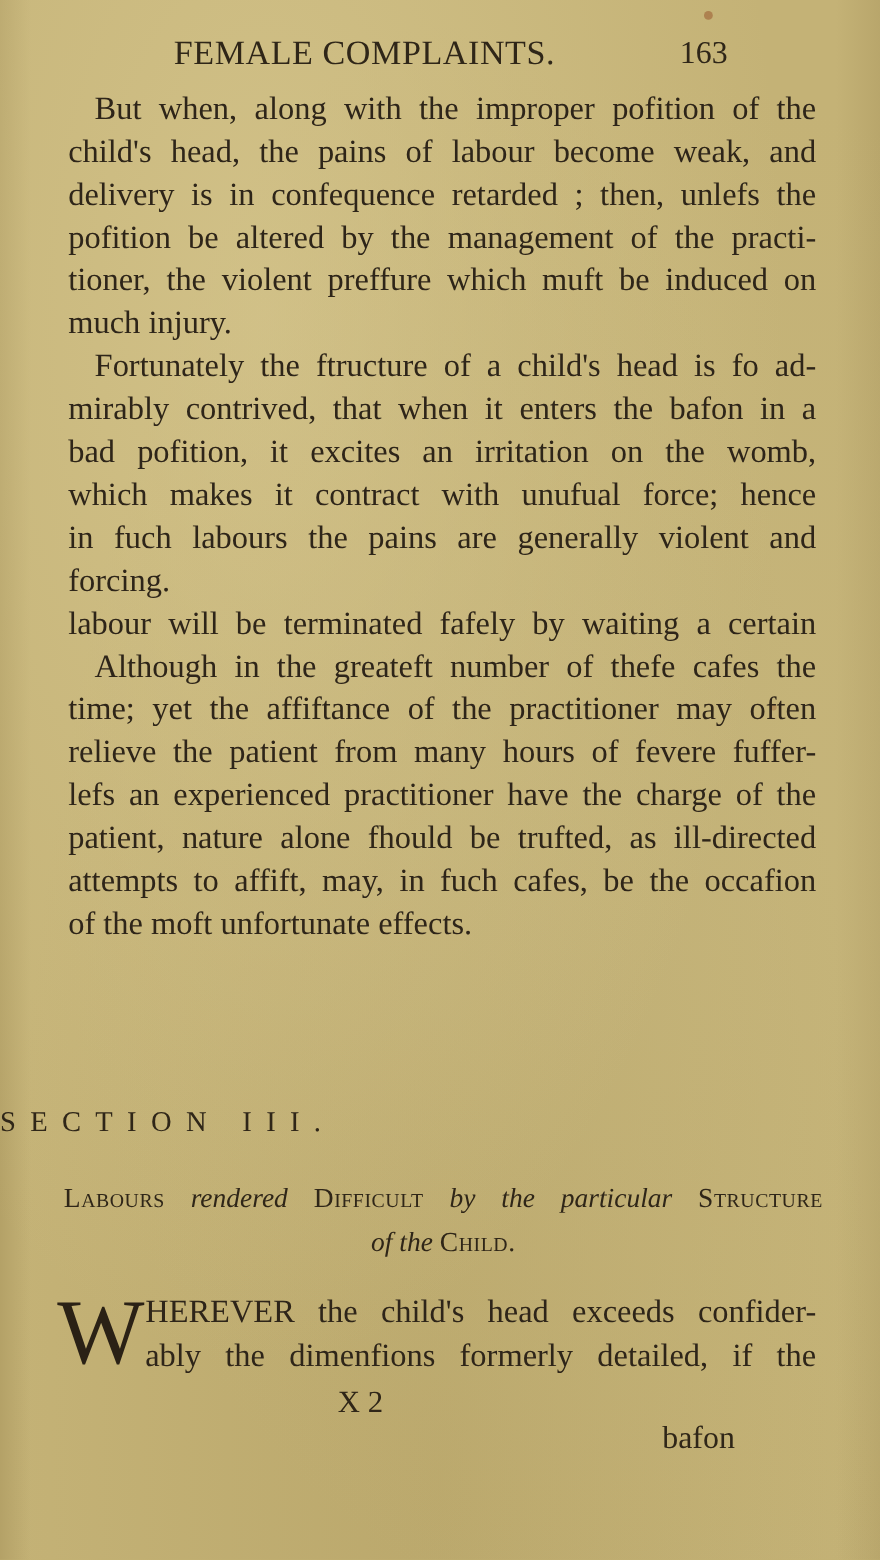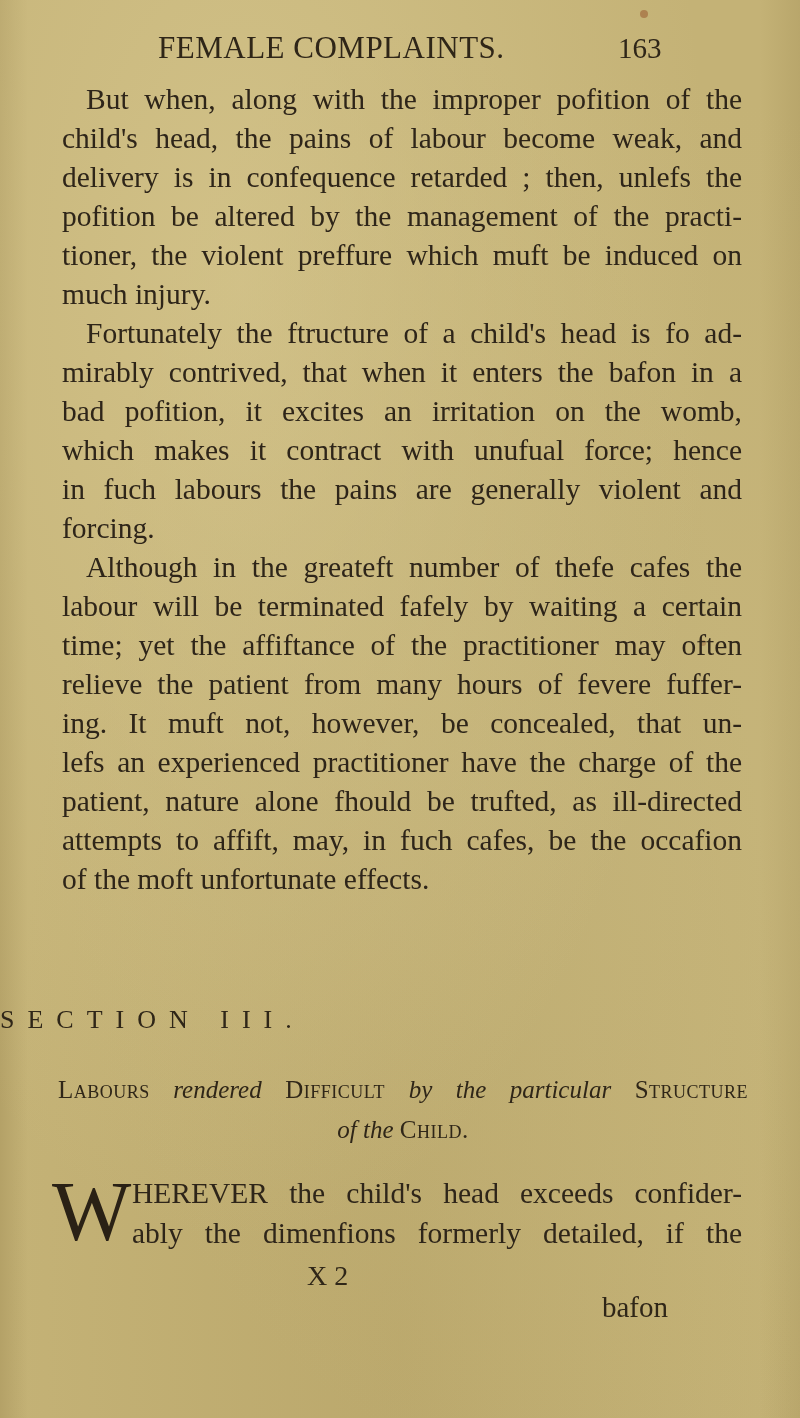--- a/index.html
+++ b/index.html
@@ -175,25 +175,24 @@
     <span class="line">tioner, the violent preffure which muft be induced on</span>
     <span class="line last">much injury.</span>
 
     <span class="line indent">Fortunately the ftructure of a child's head is fo ad-</span>
     <span class="line">mirably contrived, that when it enters the bafon in a</span>
     <span class="line">bad pofition, it excites an irritation on the womb,</span>
     <span class="line">which makes it contract with unufual force; hence</span>
     <span class="line">in fuch labours the pains are generally violent and</span>
     <span class="line last">forcing.</span>
 
+    <span class="line">labour will be terminated fafely by waiting a certain</span>
     <span class="line indent">Although in the greateft number of thefe cafes the</span>
-    <span class="line">labour will be terminated fafely by waiting a certain</span>
     <span class="line">time; yet the affiftance of the practitioner may often</span>
     <span class="line">relieve the patient from many hours of fevere fuffer-</span>
-    <span class="line">ing. It muft not, however, be concealed, that un-</span>
     <span class="line">lefs an experienced practitioner have the charge of the</span>
     <span class="line">patient, nature alone fhould be trufted, as ill-directed</span>
     <span class="line">attempts to affift, may, in fuch cafes, be the occafion</span>
     <span class="line last">of the moft unfortunate effects.</span>
   </div>
 
   <div class="section-heading">SECTION III.</div>
 
   <div class="subtitle l1">
     <span class="sc">Labours</span>

